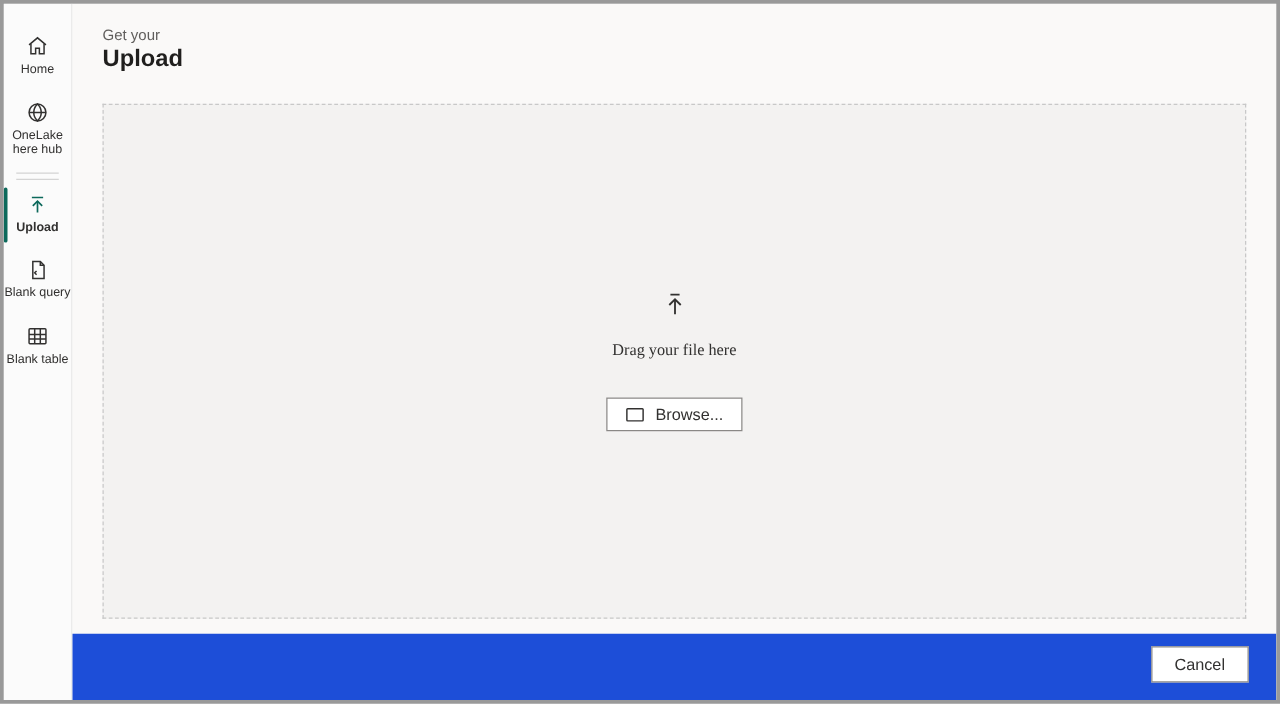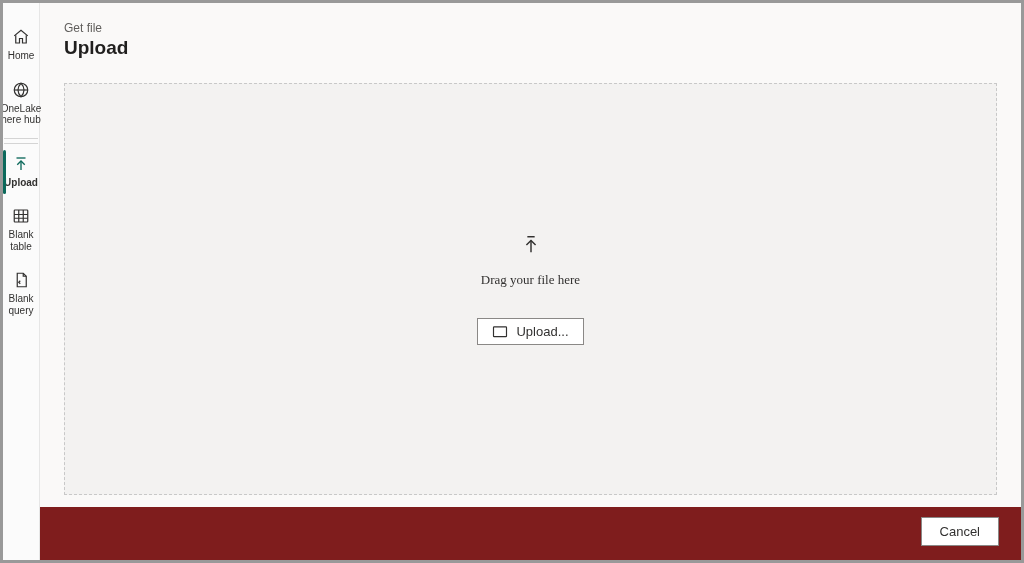--- a/index.html
+++ b/index.html
@@ -10,21 +10,21 @@
     }
     body {
       width: 1024px;
       height: 563px;
       background: #fff;
       border: 3px solid #999;
       display: flex;
       overflow: hidden;
     }
     .sidebar {
-      width: 37px;
+      width: 55px;
       background: #fbfbfb;
       border-right: 1px solid #e6e6e6;
       display: flex;
       flex-direction: column;
       align-items: center;
       padding-top: 16px;
       flex-shrink: 0;
     }
     .sidebar-item {
       width: 100%;
@@ -132,21 +132,21 @@
       width: 16px;
       height: 13px;
       display: flex;
       align-items: center;
       justify-content: center;
     }
     .footer {
       padding: 10px 22px 14px;
       display: flex;
       justify-content: flex-end;
-      background: #7f1d1d;
+      background: #1d4ed8;
     }
     .cancel-btn {
       background: #fff;
       border: 1px solid #8a8886;
       padding: 6px 18px;
       font-size: 13px;
       cursor: pointer;
       color: #323130;
     }
   </style>
@@ -188,62 +188,62 @@
           <path d="M12 20V8"></path>
           <path d="M7 13l5-5 5 5"></path>
         </svg>
     </span>
     <span class="sidebar-label">Upload</span>
   </div>
 
   <div class="sidebar-item">
     <span class="sidebar-icon">
       <svg width="18" height="18" viewBox="0 0 24 24" fill="none" stroke="currentColor" stroke-width="1.6">
-          <rect x="3" y="4" width="18" height="16" rx="1"></rect>
-          <path d="M3 10h18M3 15h18M9 4v16M15 4v16"></path>
-        </svg>
-    </span>
-    <span class="sidebar-label">Blank table</span>
-  </div>
-
-  <div class="sidebar-item">
-    <span class="sidebar-icon">
-      <svg width="18" height="18" viewBox="0 0 24 24" fill="none" stroke="currentColor" stroke-width="1.6">
           <path d="M7 3h8l4 4v14H7z"></path>
           <path d="M15 3v4h4"></path>
           <path d="M11 13l-2 2 2 2"></path>
         </svg>
     </span>
     <span class="sidebar-label">Blank query</span>
   </div>
+
+  <div class="sidebar-item">
+    <span class="sidebar-icon">
+      <svg width="18" height="18" viewBox="0 0 24 24" fill="none" stroke="currentColor" stroke-width="1.6">
+          <rect x="3" y="4" width="18" height="16" rx="1"></rect>
+          <path d="M3 10h18M3 15h18M9 4v16M15 4v16"></path>
+        </svg>
+    </span>
+    <span class="sidebar-label">Blank table</span>
+  </div>
 </div>
 
 <div class="main">
   <div class="header">
-    <div class="header-breadcrumb">Get file</div>
+    <div class="header-breadcrumb">Get your</div>
     <div class="header-title">Upload</div>
   </div>
 
   <div class="content">
     <div class="dropzone">
       <span class="dropzone-icon">
         <svg width="22" height="22" viewBox="0 0 24 24" fill="none" stroke="currentColor" stroke-width="1.6">
             <path d="M8 3h8"></path>
             <path d="M12 20V7"></path>
             <path d="M7 12l5-5 5 5"></path>
           </svg>
       </span>
       <div class="dropzone-text">Drag your file here</div>
       <button class="browse-btn">
         <span class="browse-icon">
           <svg width="16" height="13" viewBox="0 0 24 20" fill="none" stroke="currentColor" stroke-width="1.8">
               <rect x="2" y="3" width="20" height="15" rx="1"></rect>
             </svg>
         </span>
-        <span>Upload...</span>
+        <span>Browse...</span>
       </button>
     </div>
   </div>
 
   <div class="footer">
     <button class="cancel-btn">Cancel</button>
   </div>
 </div>
 
 </body></html>

